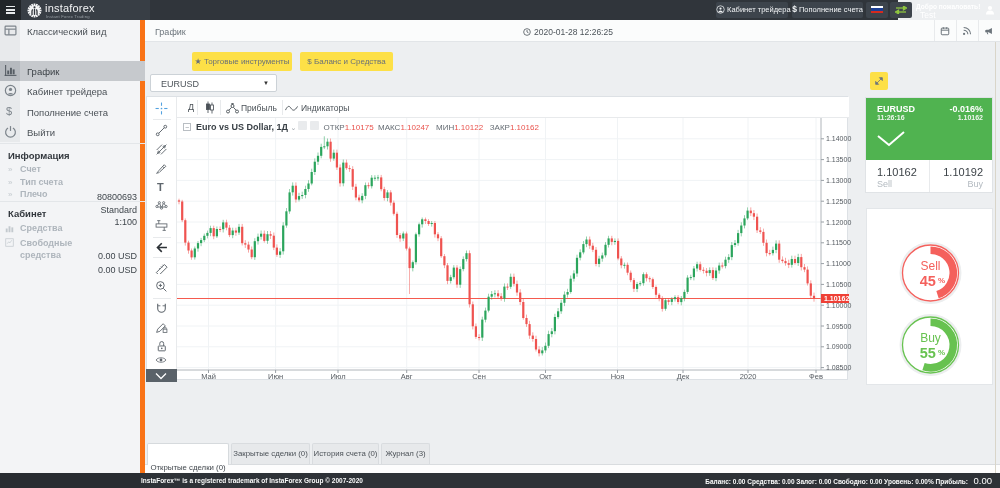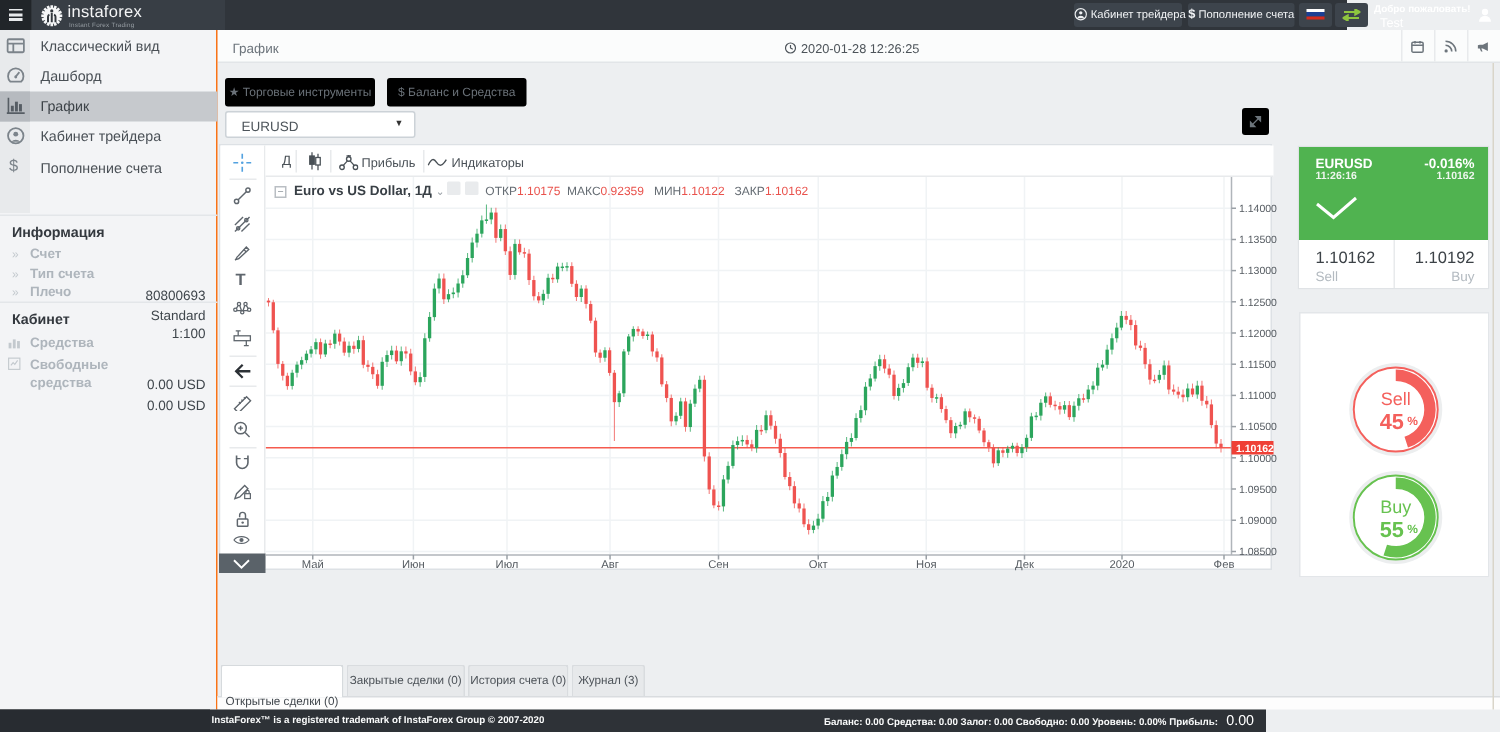--- a/index.html
+++ b/index.html
@@ -6,47 +6,47 @@
 .abs { position:absolute; }
 
 #nav { position:absolute; left:0; top:0; width:898px; height:20px; background:#30353b; }
 #nav .burger { position:absolute; left:0; top:0; width:21px; height:20px; background:#212529; }
 #nav .burger i { position:absolute; left:6px; width:9px; height:1.4px; background:#e8eaec; }
 #logoblk { position:absolute; left:21px; top:0; width:129px; height:20px; background:#383e45; }
 .navbtn { position:absolute; top:2px; height:15.5px; background:#3d444c; border-radius:2px; color:#f2f4f6; font-size:7.5px; line-height:15.5px; text-align:center; white-space:nowrap; }
 
 #hdr2 { position:absolute; left:145px; top:20px; width:855px; height:22px; background:#fbfcfc; border-bottom:1px solid #e2e5e8; }
 
-#side { position:absolute; left:0; top:20px; width:145px; height:453px; background:#f3f4f6; border-right:1px solid #f97316; }
+#side { position:absolute; left:0; top:20px; width:145px; height:453px; background:#f3f4f6; border-right:5px solid #f97316; }
 #side .iconcol { position:absolute; left:0; top:0; width:20px; height:122px; background:#e8eaec; }
 .mitem { position:absolute; left:0; width:145px; height:20.3px; }
 .mitem .lbl { position:absolute; left:27px; top:5px; font-size:9.5px; color:#4a5056; }
 .mitem .ic { position:absolute; left:4px; top:3px; width:13px; height:13px; }
 .sechead { position:absolute; left:8px; font-size:9.5px; font-weight:bold; color:#33383e; }
 .srow { position:absolute; left:0; width:145px; }
 .srow .k { position:absolute; left:20px; font-size:9px; color:#aeb5bc;font-weight:bold; }
 .srow .v { position:absolute; right:8px; font-size:9px; color:#3f464c; text-align:right;margin-top:28px; }
 .srow .ar { position:absolute; left:8px; top:1px; font-size:8px; color:#c3c9ce; }
 
-.graybtn { position:absolute; background:#000000; border-radius:2px; color:#6a7178; font-size:8px; white-space:nowrap; }
+.graybtn { position:absolute; background:#fde047; border-radius:2px; color:#6a7178; font-size:8px; white-space:nowrap;margin-left:42px; }
 
 #chartpanel { position:absolute; left:146px; top:96px; width:702px; height:284px; background:#fff; border:1px solid #dde1e5; }
 #tools { position:absolute; left:0; top:0; width:30px; height:282px; border-right:1px solid #e8eaec; background:#fff; }
 #ttool { position:absolute; left:30px; top:0; width:672px; height:21px; border-bottom:1px solid #e8eaec; background:#fff; }
 .vsep { position:absolute; top:3px; height:15px; width:1px; background:#e8eaec; }
 .hsep { position:absolute; left:6px; width:18px; height:1px; background:#e8eaec; }
 
 #quote { position:absolute; left:865px; top:97px; width:128px; height:96px; background:#fff; border:1px solid #e0e3e6; }
 #quote .top { position:absolute; left:0; top:0; width:126px; height:62px; background:#50b350; }
 #pos { position:absolute; left:866px; top:208px; width:127px; height:177px; background:#fff; border:1px solid #e3e6e9; }
 
 .tab { position:absolute; top:443px; height:22px; background:#e7e9eb; border:1px solid #d9dcdf; border-bottom:none; border-radius:2px 2px 0 0; font-size:7.8px; color:#4c5258; text-align:center; white-space:nowrap; }
 #tabpanel { position:absolute; left:145px; top:464px; width:855px; height:9px; background:#fdfdfd; border-top:1px solid #d9dcdf; }
 
-#footer { position:absolute; left:0; top:473px; width:844px; height:15px; background:#2e3237; color:#fff; }
+#footer { position:absolute; left:0; top:473px; width:1000px; height:15px; background:#2e3237; color:#fff; }
 </style></head>
 <body>
 
 <div id="nav">
   <div class="burger">
       <i style="top:6px"></i>
       <i style="top:9.2px"></i>
       <i style="top:12.4px"></i>
     </div>
   <div id="logoblk">
@@ -141,28 +141,20 @@
 <div id="side">
   <div class="iconcol"></div>
   <div class="mitem" style="top:0.5px">
       <span class="lbl">Классический вид</span>
     <svg class="ic" viewBox="0 0 24 24">
         <rect x="2" y="4" width="20" height="16" rx="1.5" fill="none" stroke="#7c848b" stroke-width="2.2"></rect>
         <line x1="2" y1="9.5" x2="22" y2="9.5" stroke="#7c848b" stroke-width="2.2"></line>
         <line x1="9" y1="9.5" x2="9" y2="20" stroke="#7c848b" stroke-width="2.2"></line>
       </svg>
     </div>
-  <div class="mitem" style="top:20.8px">
-      <span class="lbl">Дашборд</span>
-    <svg class="ic" viewBox="0 0 24 24">
-        <path d="M12 3 a9.5 9.5 0 0 0 -9.5 9.5 a9.5 9.5 0 0 0 2.8 6.7 l13.4 0 a9.5 9.5 0 0 0 2.8-6.7 A9.5 9.5 0 0 0 12 3z" fill="none" stroke="#7c848b" stroke-width="2.2"></path>
-        <line x1="12" y1="13" x2="16.5" y2="7.5" stroke="#7c848b" stroke-width="2.2"></line>
-        <circle cx="12" cy="13.5" r="1.8" fill="#7c848b"></circle>
-      </svg>
-    </div>
   <div class="mitem" style="top:41.1px;background:#c6c9cd">
       <span class="abs" style="left:0;top:0;width:20px;height:20.3px;background:#b6babf"></span>
       <span class="lbl" style="color:#3d4348">График</span>
     <svg class="ic" viewBox="0 0 24 24">
         <line x1="3" y1="2" x2="3" y2="22" stroke="#565d64" stroke-width="2"></line>
         <line x1="1" y1="21" x2="23" y2="21" stroke="#565d64" stroke-width="2"></line>
         <rect x="6" y="12" width="3.6" height="7" fill="#565d64"></rect>
         <rect x="11" y="7" width="3.6" height="12" fill="#565d64"></rect>
         <rect x="16" y="10" width="3.6" height="9" fill="#565d64"></rect>
       </svg>
@@ -171,20 +163,27 @@
       <span class="lbl">Кабинет трейдера</span>
     <svg class="ic" viewBox="0 0 24 24">
         <circle cx="12" cy="12" r="9.5" fill="none" stroke="#7c848b" stroke-width="2.2"></circle>
         <circle cx="12" cy="10" r="3" fill="#7c848b"></circle>
         <path d="M6.5 19.5 a7 7 0 0 1 11 0" fill="#7c848b"></path>
       </svg>
     </div>
   <div class="mitem" style="top:81.7px">
       <span class="lbl">Пополнение счета</span>
     <div class="abs" style="left:6px;top:3px;font-size:11px;color:#7c848b">$</div>
+    </div>
+  <div class="mitem" style="top:102px">
+      <span class="lbl">Выйти</span>
+    <svg class="ic" viewBox="0 0 24 24">
+        <path d="M7.5 5.5 a9 9 0 1 0 9 0" fill="none" stroke="#7c848b" stroke-width="2.2"></path>
+        <line x1="12" y1="2" x2="12" y2="11" stroke="#7c848b" stroke-width="2.2"></line>
+      </svg>
     </div>
   <div class="abs" style="left:0;top:122.5px;width:145px;height:1px;background:#e3e6e9"></div>
   <div class="sechead" style="top:130px">Информация</div>
   <div class="srow" style="top:143.5px">
       <span class="ar">»</span>
       <span class="k">Счет</span>
       <span class="v">80800693</span>
     </div>
   <div class="srow" style="top:156.5px">
       <span class="ar">»</span>
@@ -858,21 +857,21 @@
       </svg>
     <div class="abs" style="left:124px;top:6px;font-size:8.5px;color:#4a5157">Индикаторы</div>
   </div>
 
   <div class="abs" style="left:36px;top:24px;font-size:9px;color:#383f45">
     <span style="display:inline-block;width:8px;height:8px;border:1px solid #b9bec3;color:#8d959b;font-size:7px;line-height:7px;text-align:center;vertical-align:0px">−</span>
     <b style="font-weight:bold">&nbsp;Euro vs US Dollar, 1Д</b>
     <span style="color:#9aa1a7;font-size:7px"> ⌄ </span>
     <span style="display:inline-block;width:9px;height:9px;background:#e9ebed;border-radius:1px"></span>
     <span style="display:inline-block;width:9px;height:9px;background:#e9ebed;border-radius:1px"></span>
-    <span style="font-size:8px;color:#656c73">&nbsp;ОТКР<span style="color:#e9524c">1.10175</span> &nbsp;МАКС<span style="color:#e9524c">0.92359</span> &nbsp; МИН<span style="color:#e9524c">1.10122</span> &nbsp; ЗАКР<span style="color:#e9524c">1.10162</span></span>
+    <span style="font-size:8px;color:#656c73">&nbsp;ОТКР<span style="color:#e9524c">1.10175</span> &nbsp;МАКС<span style="color:#e9524c">1.10247</span> &nbsp; МИН<span style="color:#e9524c">1.10122</span> &nbsp; ЗАКР<span style="color:#e9524c">1.10162</span></span>
   </div>
   <div class="abs" style="left:-1px;top:272px;width:31px;height:13px;background:#5a6269">
     <svg class="abs" style="left:9px;top:3px" width="12" height="8" viewBox="0 0 24 14">
         <path d="M2 2 L12 12 L22 2" fill="none" stroke="#fff" stroke-width="2.5"></path>
       </svg>
   </div>
 </div>
 
 <div id="quote">
   <div class="top">

